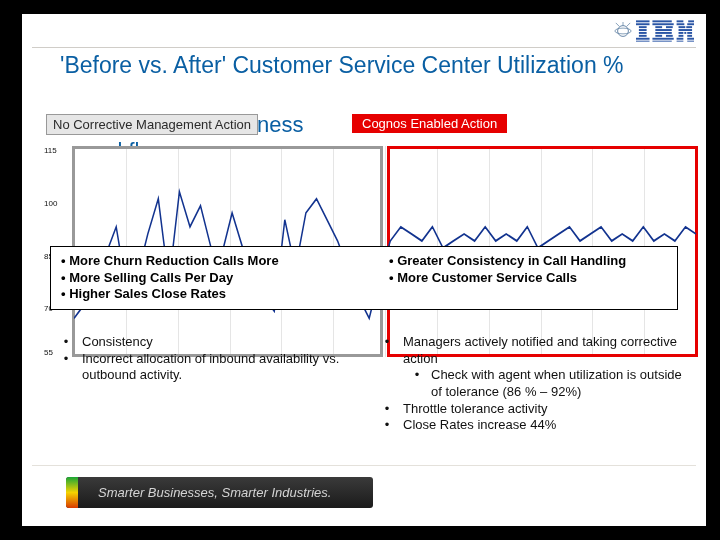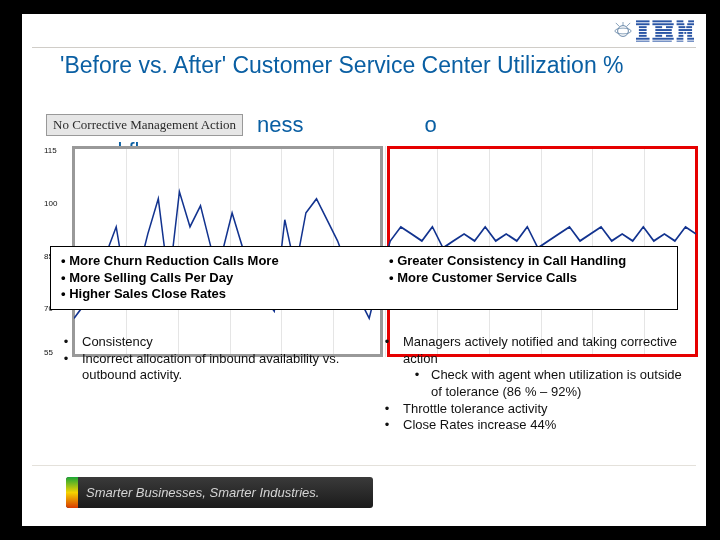--- a/index.html
+++ b/index.html
@@ -4,21 +4,21 @@
 <style>
   * { box-sizing: border-box; margin: 0; padding: 0; }
   body { width: 720px; height: 540px; background: #000; font-family: Arial, Helvetica, sans-serif; position: relative; overflow: hidden; }
   .slide { position: absolute; top: 14px; left: 14px; right: 14px; bottom: 14px; background: #fff; margin-left: 8px; }
   .logo { position: absolute; top: 6px; right: 12px; display: flex; align-items: center; gap: 4px; }
   .logo-planet { width: 18px; height: 18px; }
   .logo-bars { width: 58px; height: 22px; }
   .hr-top { position: absolute; top: 33px; left: 10px; right: 10px; height: 1px; background: #d0cdc8; }
   .title { position: absolute; top: 38px; left: 38px; right: 40px; color: #0a5fa3; font-size: 23px; line-height: 1.15; font-weight: 400; }
   .sub { position: absolute; top: 98px; left: 60px; color: #0a5fa3; font-size: 22px; line-height: 1.18; font-weight: 400; }
-  .chip { position: absolute; top: 100px; font-size: 13px; padding: 2px 6px; font-weight: 400; font-family: Liberation Serif, serif; }
+  .chip { position: absolute; top: 100px; font-size: 13px; padding: 2px 6px; font-weight: 400; }
   .chip-grey { left: 24px; background: #e6e6e6; color: #2b2b2b; border: 1px solid #999; }
   .chip-red { left: 330px; background: #e60000; color: #fff; padding: 2px 10px; }
   .chart-area { position: absolute; top: 132px; left: 22px; width: 652px; height: 211px; background: #fff; }
   .y-axis { position: absolute; left: 0; top: 0; bottom: 0; width: 30px; }
   .y-label { position: absolute; left: 0; font-size: 8px; color: #111; width: 26px; text-align: left; }
   .grid-v { position: absolute; top: 0; bottom: 0; width: 1px; background: #e5e5e5; }
   .chart-plot { position: absolute; left: 30px; top: 0; right: 0; bottom: 0; }
   .box-grey { position: absolute; border: 3px solid #999; left: -2px; top: 0; width: 50%; height: 100%; }
   .box-red { position: absolute; border: 3px solid #e60000; right: -2px; top: 0; width: 50%; height: 100%; }
   svg.line { position: absolute; left: 0; top: 0; width: 100%; height: 100%; }
@@ -28,21 +28,21 @@
   .bullets-row { position: absolute; top: 320px; left: 28px; right: 14px; display: flex; font-size: 13px; color: #111; }
   .bl-col { flex: 1; }
   .bl-col ul { list-style: none; }
   .bl-col li { display: flex; }
   .bl-dot { width: 32px; display: inline-block; text-align: center; }
   .bl-sub { padding-left: 32px; }
   .bl-sub .bl-dot { width: 28px; }
   .bl-col .txt { flex: 1; line-height: 1.28; }
   .footer-chip { position: absolute; bottom: 18px; left: 44px; width: 307px; height: 31px; background: linear-gradient(to bottom, #3a3a3a, #1b1b1b); border-radius: 3px; display: flex; }
   .footer-chip .grad { width: 12px; background: linear-gradient(to bottom, #1aa637 0%, #f5d300 50%, #d93a00 100%); border-radius: 3px 0 0 3px; }
-  .footer-chip .ft { flex: 1; color: #d4d4d4; font-style: italic; font-size: 13px; display: flex; align-items: center; padding-left: 8px; }
+  .footer-chip .ft { flex: 1; color: #d4d4d4; font-style: italic; font-size: 13px; display: flex; align-items: center; padding-left: 20px; }
   .hr-bottom { position: absolute; bottom: 60px; left: 10px; right: 10px; height: 1px; background: #e4e1db; }
 </style>
 </head>
 <body>
 
 <div class="slide">
 
   <div class="logo">
     <svg class="logo-planet" viewBox="0 0 20 20">
       <circle cx="10" cy="10" r="6" fill="none" stroke="#5b7da0" stroke-width="1"></circle>
@@ -97,20 +97,23 @@
 
   <div class="title">'Before vs. After' Customer Service Center Utilization %</div>
 
   <div class="sub">
     <span style="visibility:hidden;">Integration of busi</span><span>ness</span>
     <span style="visibility:hidden;">analytics int</span><span>o</span><br>
     <span>workflows</span>
   </div>
 
   <div class="chip chip-grey">No Corrective Management Action</div>
+  <div class="chip chip-red">
+    <span>Cognos Enabled  Action</span>
+  </div>
 
   <div class="chart-area">
     <div class="y-axis">
       <span class="y-label" style="top:0">115</span>
       <span class="y-label" style="top:25%">100</span>
       <span class="y-label" style="top:50%">85</span>
       <span class="y-label" style="top:75%">70</span>
       <span class="y-label" style="bottom:0">55</span>
     </div>
     <div class="chart-plot">

